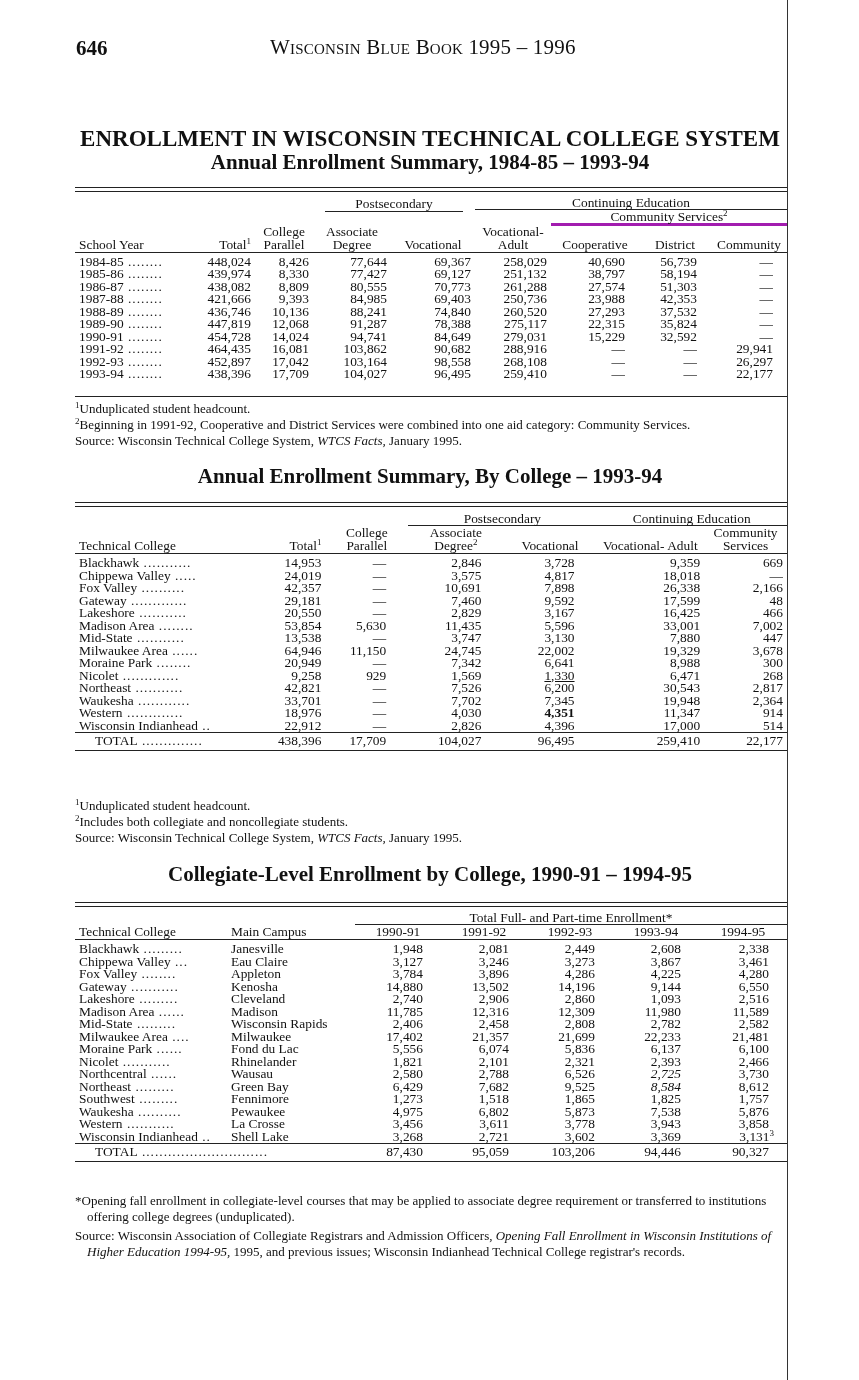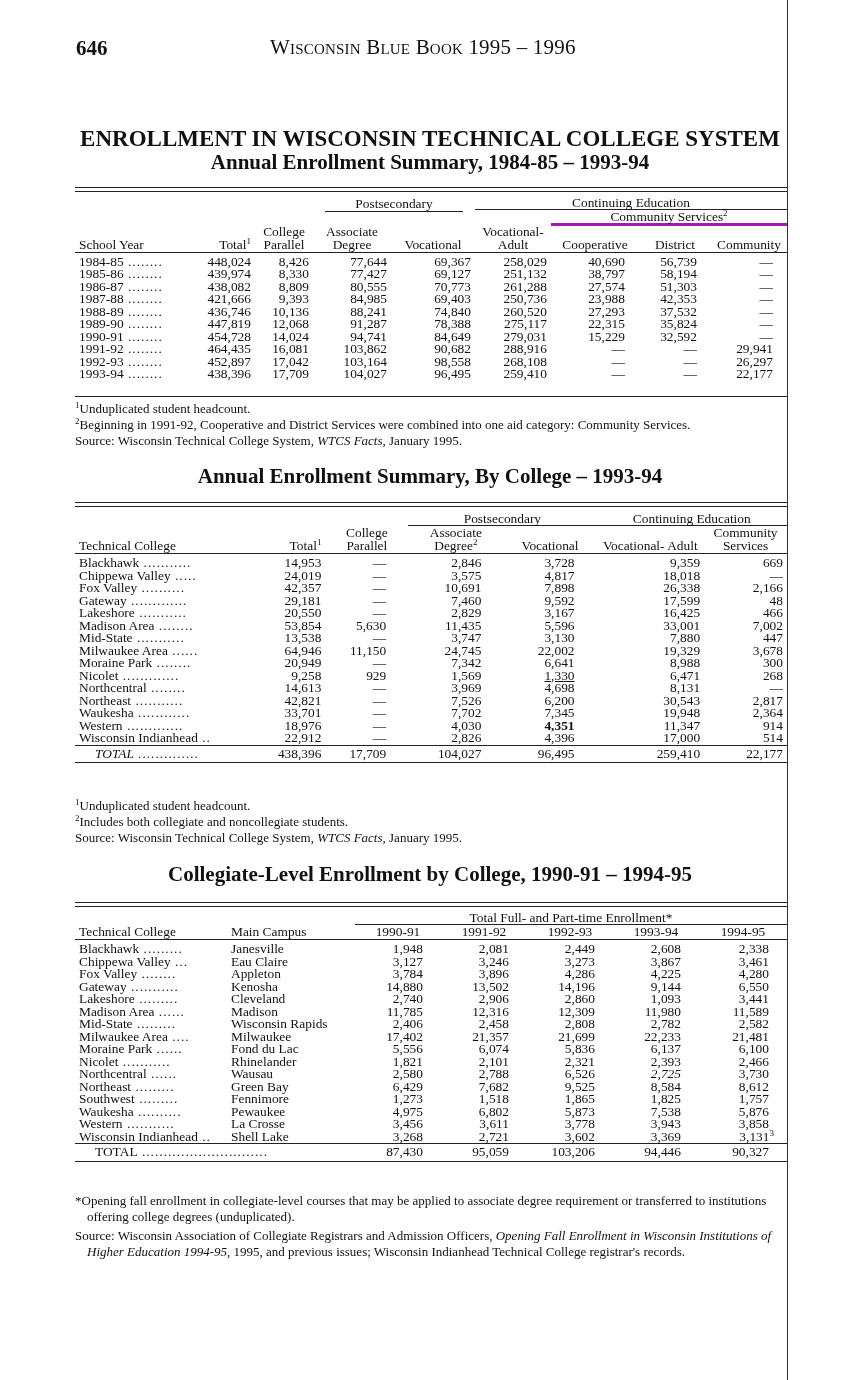--- a/index.html
+++ b/index.html
@@ -306,29 +306,20 @@
       <tr>
         <td class="lbl"><span>Nicolet</span><span class="dots"> .............</span></td>
         <td class="num">9,258</td>
         <td class="num" style="padding-right: 22px;">929</td>
         <td class="num" style="padding-right: 22px;">1,569</td>
         <td class="num" style="padding-right: 22px; text-decoration: underline;">1,330</td>
         <td class="num">6,471</td>
         <td class="num">268</td>
       </tr>
       <tr>
-        <td class="lbl"><span>Northcentral</span><span class="dots"> ........</span></td>
-        <td class="num">14,613</td>
-        <td class="num" style="padding-right: 22px;">—</td>
-        <td class="num" style="padding-right: 22px;">3,969</td>
-        <td class="num" style="padding-right: 22px;">4,698</td>
-        <td class="num">8,131</td>
-        <td class="num">—</td>
-      </tr>
-      <tr>
         <td class="lbl"><span>Northeast</span><span class="dots"> ...........</span></td>
         <td class="num">42,821</td>
         <td class="num" style="padding-right: 22px;">—</td>
         <td class="num" style="padding-right: 22px;">7,526</td>
         <td class="num" style="padding-right: 22px;">6,200</td>
         <td class="num">30,543</td>
         <td class="num">2,817</td>
       </tr>
       <tr>
         <td class="lbl"><span>Waukesha</span><span class="dots"> ............</span></td>
@@ -351,21 +342,21 @@
       <tr>
         <td class="lbl"><span>Wisconsin Indianhead</span><span class="dots"> ..</span></td>
         <td class="num">22,912</td>
         <td class="num" style="padding-right: 22px;">—</td>
         <td class="num" style="padding-right: 22px;">2,826</td>
         <td class="num" style="padding-right: 22px;">4,396</td>
         <td class="num">17,000</td>
         <td class="num">514</td>
       </tr>
       <tr class="total-row">
-        <td class="lbl" style="padding-left: 20px; font-style: italic;"><span>TOTAL</span><span class="dots"> ..............</span></td>
+        <td class="lbl" style="padding-left: 20px;"><span>TOTAL</span><span class="dots"> ..............</span></td>
         <td class="num">438,396</td>
         <td class="num" style="padding-right: 22px;">17,709</td>
         <td class="num" style="padding-right: 22px;">104,027</td>
         <td class="num" style="padding-right: 22px;">96,495</td>
         <td class="num">259,410</td>
         <td class="num">22,177</td>
       </tr>
     </tbody>
 </table>
 <div class="notes" style="top:798px;">
@@ -438,21 +429,21 @@
         <td class="num" style="padding-right: 18px;"><span>9,144</span></td>
         <td class="num" style="padding-right: 18px;"><span>6,550</span></td>
       </tr>
       <tr>
         <td class="lbl"><span>Lakeshore</span><span class="dots"> .........</span></td>
         <td class="lbl">Cleveland</td>
         <td class="num" style="padding-right: 18px;"><span>2,740</span></td>
         <td class="num" style="padding-right: 18px;"><span>2,906</span></td>
         <td class="num" style="padding-right: 18px;"><span>2,860</span></td>
         <td class="num" style="padding-right: 18px;"><span>1,093</span></td>
-        <td class="num" style="padding-right: 18px;"><span>3,441</span></td>
+        <td class="num" style="padding-right: 18px;"><span>2,516</span></td>
       </tr>
       <tr>
         <td class="lbl"><span>Madison Area</span><span class="dots"> ......</span></td>
         <td class="lbl">Madison</td>
         <td class="num" style="padding-right: 18px;"><span>11,785</span></td>
         <td class="num" style="padding-right: 18px;"><span>12,316</span></td>
         <td class="num" style="padding-right: 18px;"><span>12,309</span></td>
         <td class="num" style="padding-right: 18px;"><span>11,980</span></td>
         <td class="num" style="padding-right: 18px;"><span>11,589</span></td>
       </tr>
@@ -500,21 +491,21 @@
         <td class="num" style="padding-right: 18px;"><span>6,526</span></td>
         <td class="num" style="padding-right: 18px; font-style: italic;"><span>2,725</span></td>
         <td class="num" style="padding-right: 18px;"><span>3,730</span></td>
       </tr>
       <tr>
         <td class="lbl"><span>Northeast</span><span class="dots"> .........</span></td>
         <td class="lbl">Green Bay</td>
         <td class="num" style="padding-right: 18px;"><span>6,429</span></td>
         <td class="num" style="padding-right: 18px;"><span>7,682</span></td>
         <td class="num" style="padding-right: 18px;"><span>9,525</span></td>
-        <td class="num" style="padding-right: 18px;"><span>8,584</span></td>
+        <td class="num" style="padding-right: 18px; font-style: italic;"><span>8,584</span></td>
         <td class="num" style="padding-right: 18px;"><span>8,612</span></td>
       </tr>
       <tr>
         <td class="lbl"><span>Southwest</span><span class="dots"> .........</span></td>
         <td class="lbl">Fennimore</td>
         <td class="num" style="padding-right: 18px;"><span>1,273</span></td>
         <td class="num" style="padding-right: 18px;"><span>1,518</span></td>
         <td class="num" style="padding-right: 18px;"><span>1,865</span></td>
         <td class="num" style="padding-right: 18px;"><span>1,825</span></td>
         <td class="num" style="padding-right: 18px;"><span>1,757</span></td>

